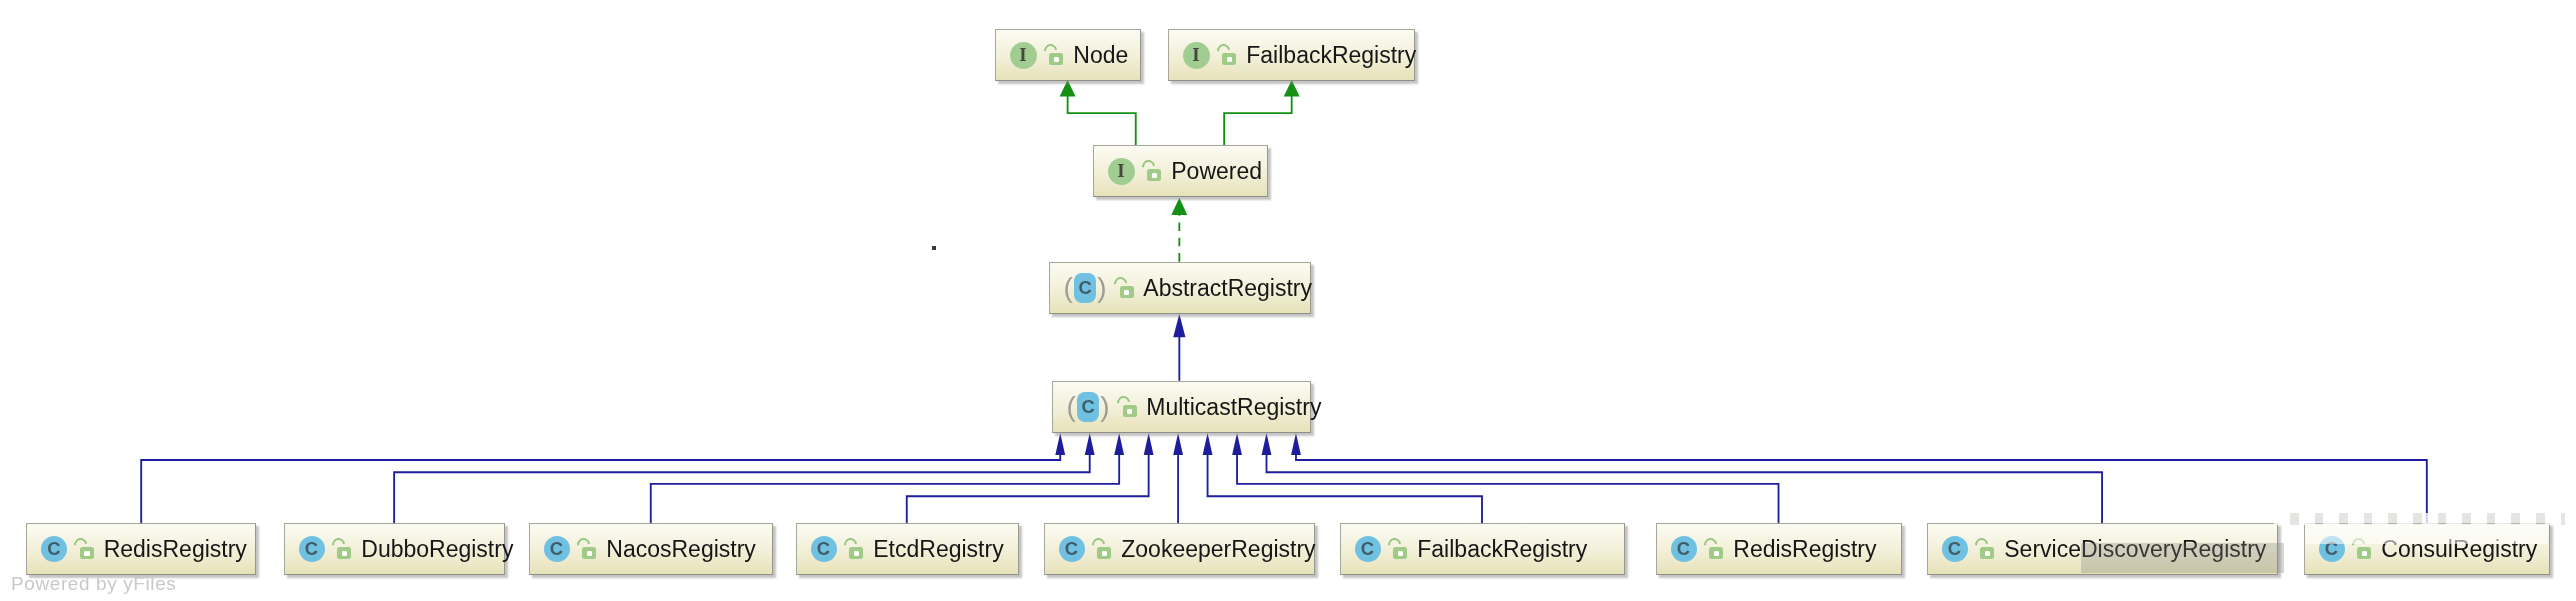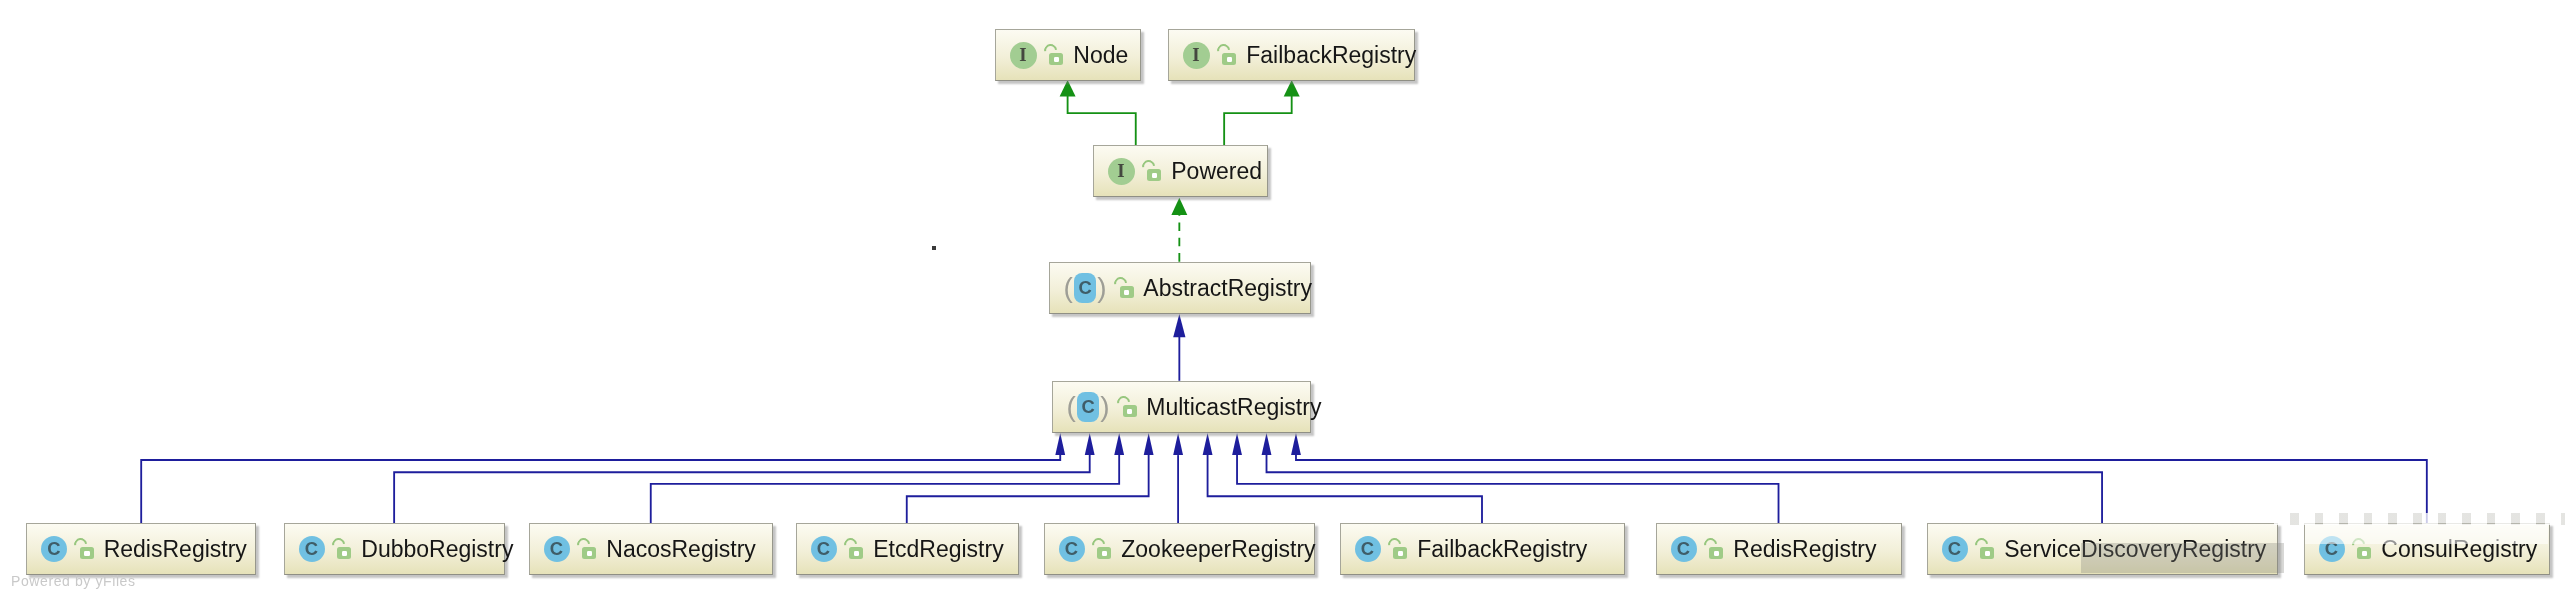--- a/index.html
+++ b/index.html
@@ -63,21 +63,21 @@
   .lock .body{
     position:absolute;right:0;bottom:1.2px;width:14px;height:12.3px;border-radius:2.5px;
     background:#9fcb87;
   }
   .lock .body::after{
     content:"";position:absolute;left:4.3px;top:3.7px;width:5.5px;height:5.5px;
     background:#ffffff;border-radius:1.2px;
   }
   .attribution{
     position:absolute;left:11px;top:573px;z-index:3;
-    font-size:14px;color:var(--attribution-color);letter-spacing:0.6px;
+    font-size:19px;color:var(--attribution-color);letter-spacing:0.6px;
   }
   
   .wm{position:absolute;z-index:4;pointer-events:none;}
   .wm-dashes{
     left:2274px;top:513px;width:291px;height:12.3px;opacity:.85;
     background:repeating-linear-gradient(90deg,
       rgba(255,255,255,0.9) 0 16px, rgba(198,198,192,0.55) 16px 24.6px);
   }
   .wm-white{left:2305px;top:524px;width:243px;height:19.6px;background:rgba(255,255,255,0.55);}
   .wm-gray{left:2081px;top:543px;width:203px;height:29.5px;background:rgba(130,130,122,0.30);}

